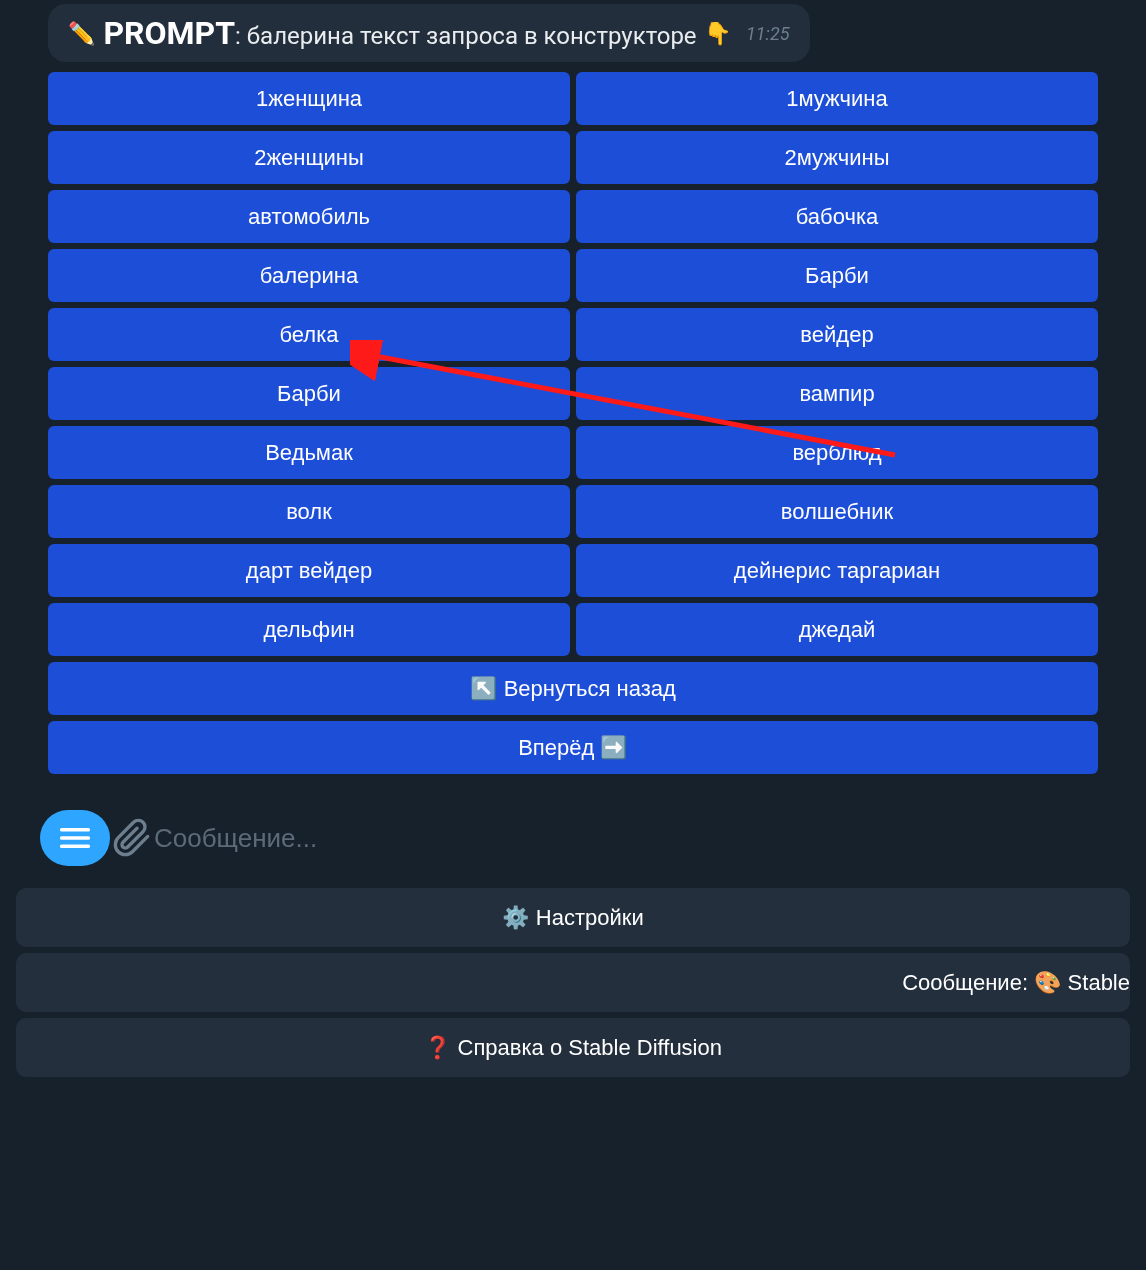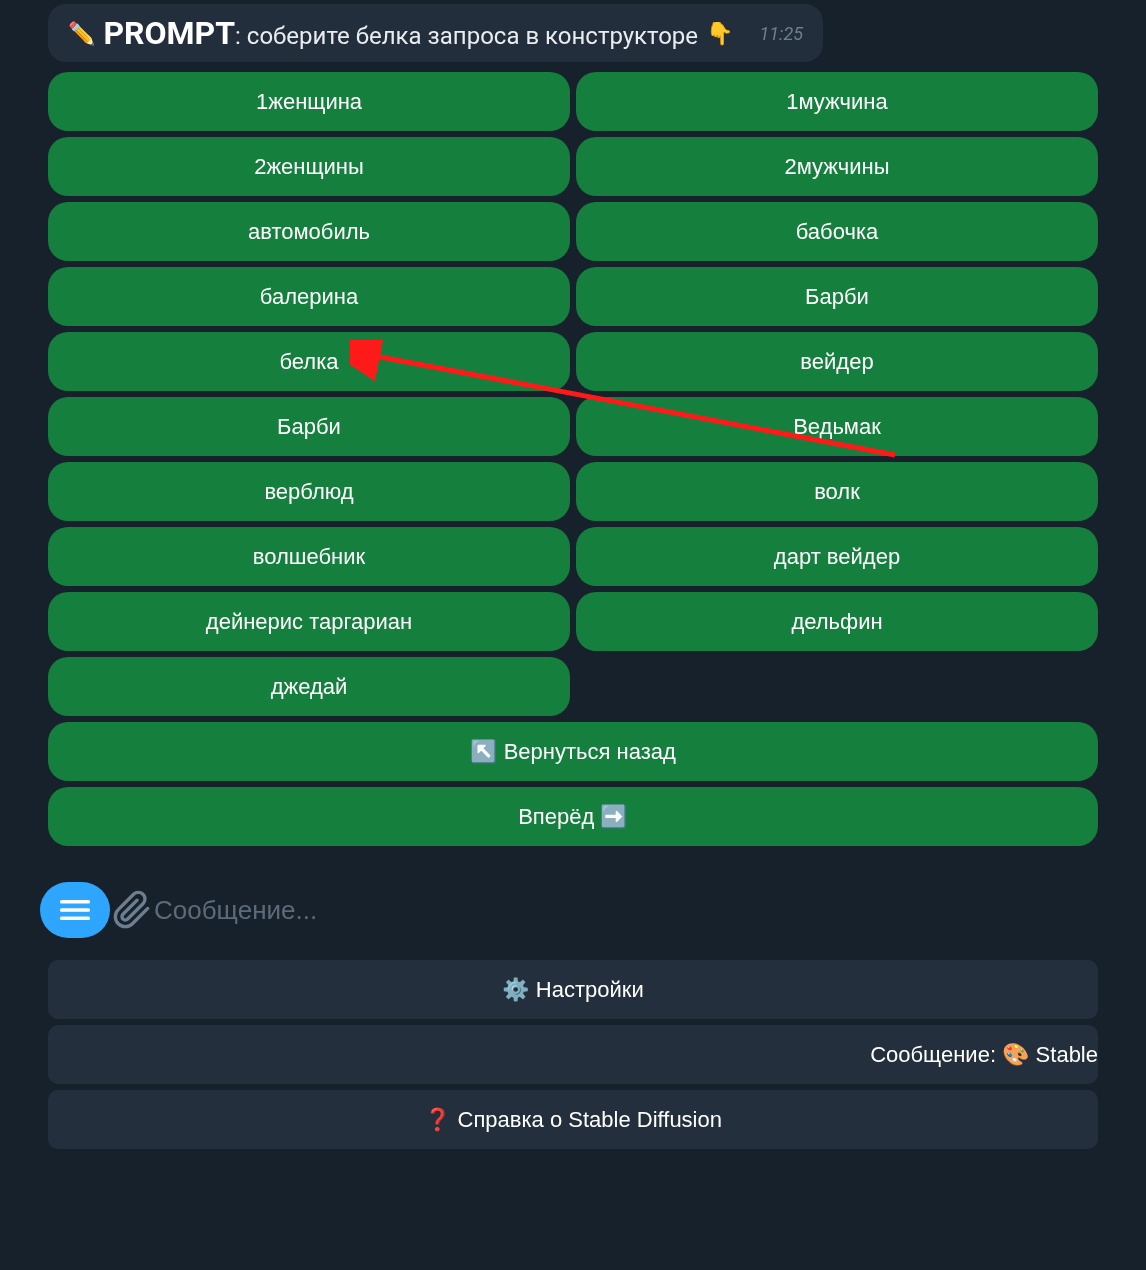--- a/index.html
+++ b/index.html
@@ -24,32 +24,32 @@
     border-radius: 18px;
     padding: 10px 20px;
     margin-top: 4px;
     margin-bottom: 10px;
     gap: 8px;
   }
   .message-bubble .pencil { font-size: 22px; }
   .message-bubble .prompt-label { font-weight: 700; font-size: 32px; color: #fff; }
   .message-bubble .prompt-text { font-size: 24px; color: #e9edef; }
   .message-bubble .finger { font-size: 22px; }
-  .message-bubble .time { font-size: 18px; color: #6d7f8f; font-style: italic; margin-left: 18px; }
+  .message-bubble .time { font-size: 18px; color: #6d7f8f; font-style: italic; margin-left: 6px; }
 
   .keyboard-grid {
     display: grid;
     grid-template-columns: 1fr 1fr;
     gap: 6px;
     margin-bottom: 6px;
   }
   .kb-btn {
-    background: #15803d;
-    border-radius: 20px;
-    height: 59px;
+    background: #1d4ed8;
+    border-radius: 6px;
+    height: 53px;
     display: flex;
     align-items: center;
     justify-content: center;
     font-size: 22px;
     font-weight: 500;
     color: #ffffff;
     cursor: pointer;
     border: none;
   }
   .kb-btn-full {
@@ -80,21 +80,21 @@
     flex: 1;
     background: transparent;
     border: none;
     outline: none;
     font-size: 26px;
     color: #ffffff;
   }
   .msg-input::placeholder { color: #5d6b79; }
 
   .bottom-menu {
-    padding: 0 48px;
+    padding: 0 16px;
     display: flex;
     flex-direction: column;
     gap: 6px;
   }
   .bottom-btn {
     background: #242f3d;
     border-radius: 10px;
     height: 59px;
     display: flex;
     align-items: center;
@@ -119,38 +119,39 @@
     z-index: 100;
   }
 </style>
 </head>
 <body>
 
 <div class="chat-area">
   <div class="message-bubble">
     <span class="pencil">✏️</span>
     <span>
-      <span class="prompt-label">PROMPT</span><span class="prompt-text">: соберите белка запроса в конструкторе</span>
+      <span class="prompt-label">PROMPT</span><span class="prompt-text">: балерина текст запроса в конструкторе</span>
     </span>
     <span class="finger">👇</span>
     <span class="time">11:25</span>
   </div>
 
   <div class="keyboard-grid">
     <button class="kb-btn">1женщина</button>
     <button class="kb-btn">1мужчина</button>
     <button class="kb-btn">2женщины</button>
     <button class="kb-btn">2мужчины</button>
     <button class="kb-btn">автомобиль</button>
     <button class="kb-btn">бабочка</button>
     <button class="kb-btn">балерина</button>
     <button class="kb-btn">Барби</button>
     <button class="kb-btn">белка</button>
     <button class="kb-btn">вейдер</button>
     <button class="kb-btn">Барби</button>
+    <button class="kb-btn">вампир</button>
     <button class="kb-btn">Ведьмак</button>
     <button class="kb-btn">верблюд</button>
     <button class="kb-btn">волк</button>
     <button class="kb-btn">волшебник</button>
     <button class="kb-btn">дарт вейдер</button>
     <button class="kb-btn">дейнерис таргариан</button>
     <button class="kb-btn">дельфин</button>
     <button class="kb-btn">джедай</button>
     <button class="kb-btn kb-btn-full">↖️ Вернуться назад</button>
     <button class="kb-btn kb-btn-full">Вперёд ➡️</button>

